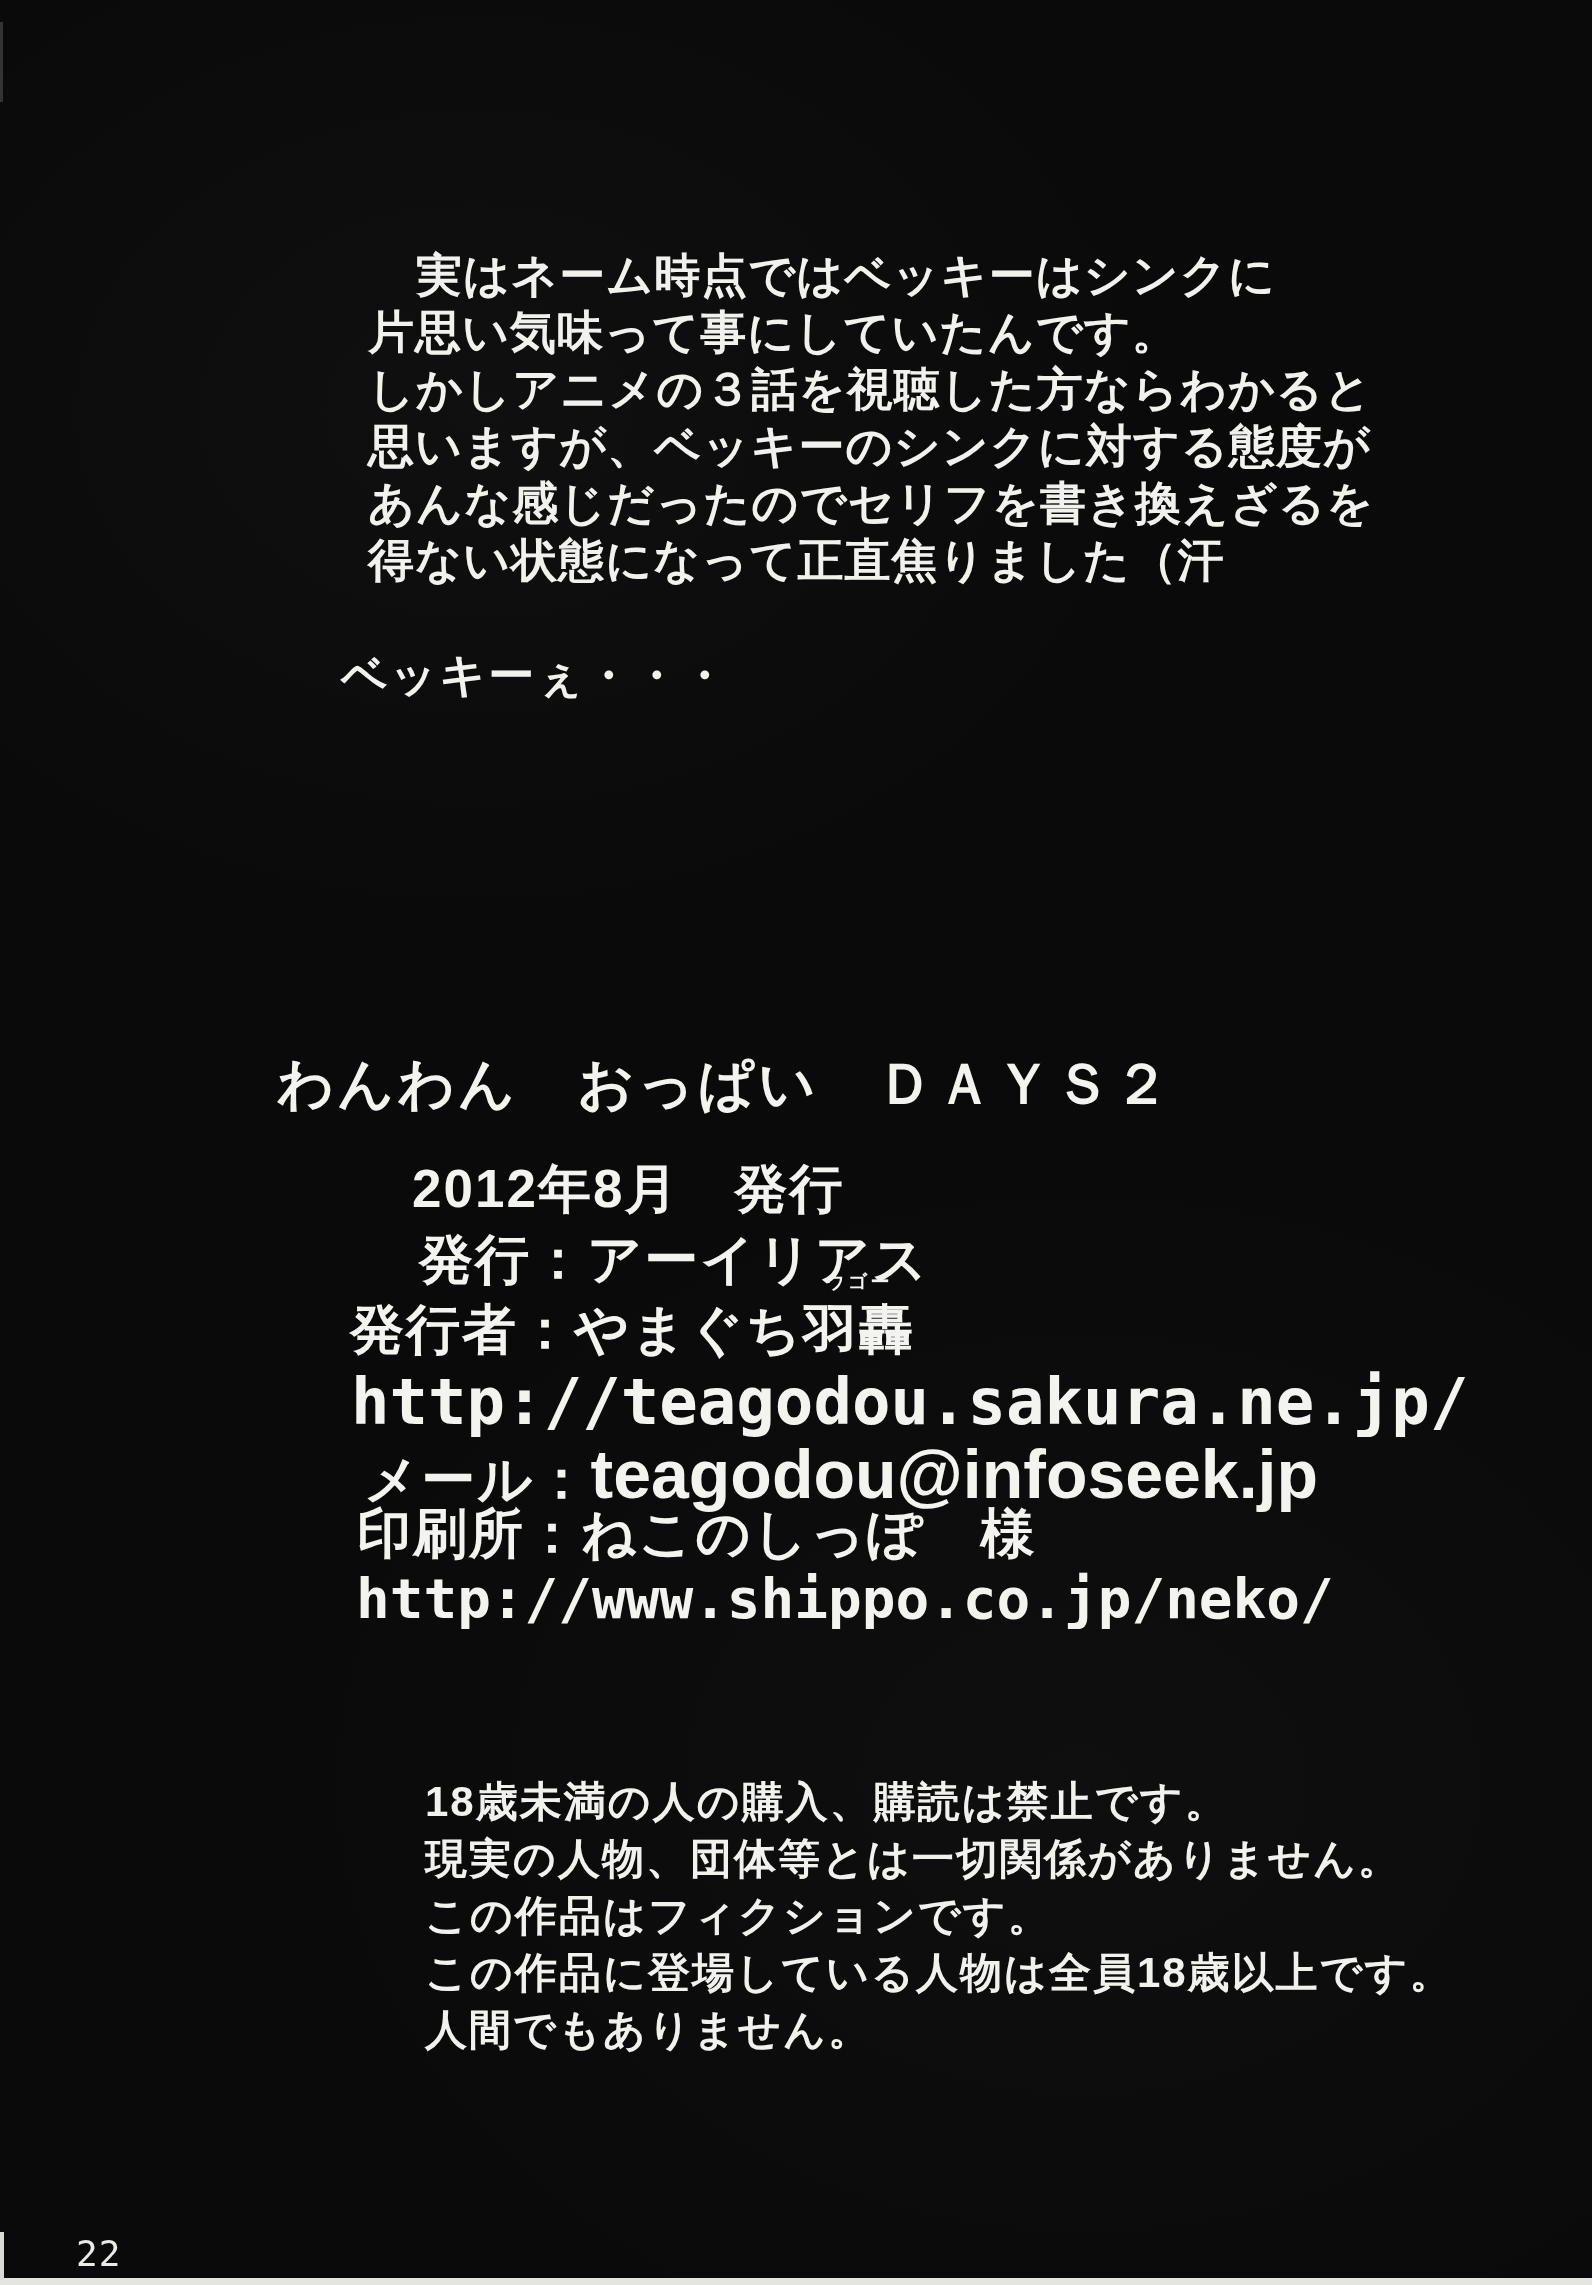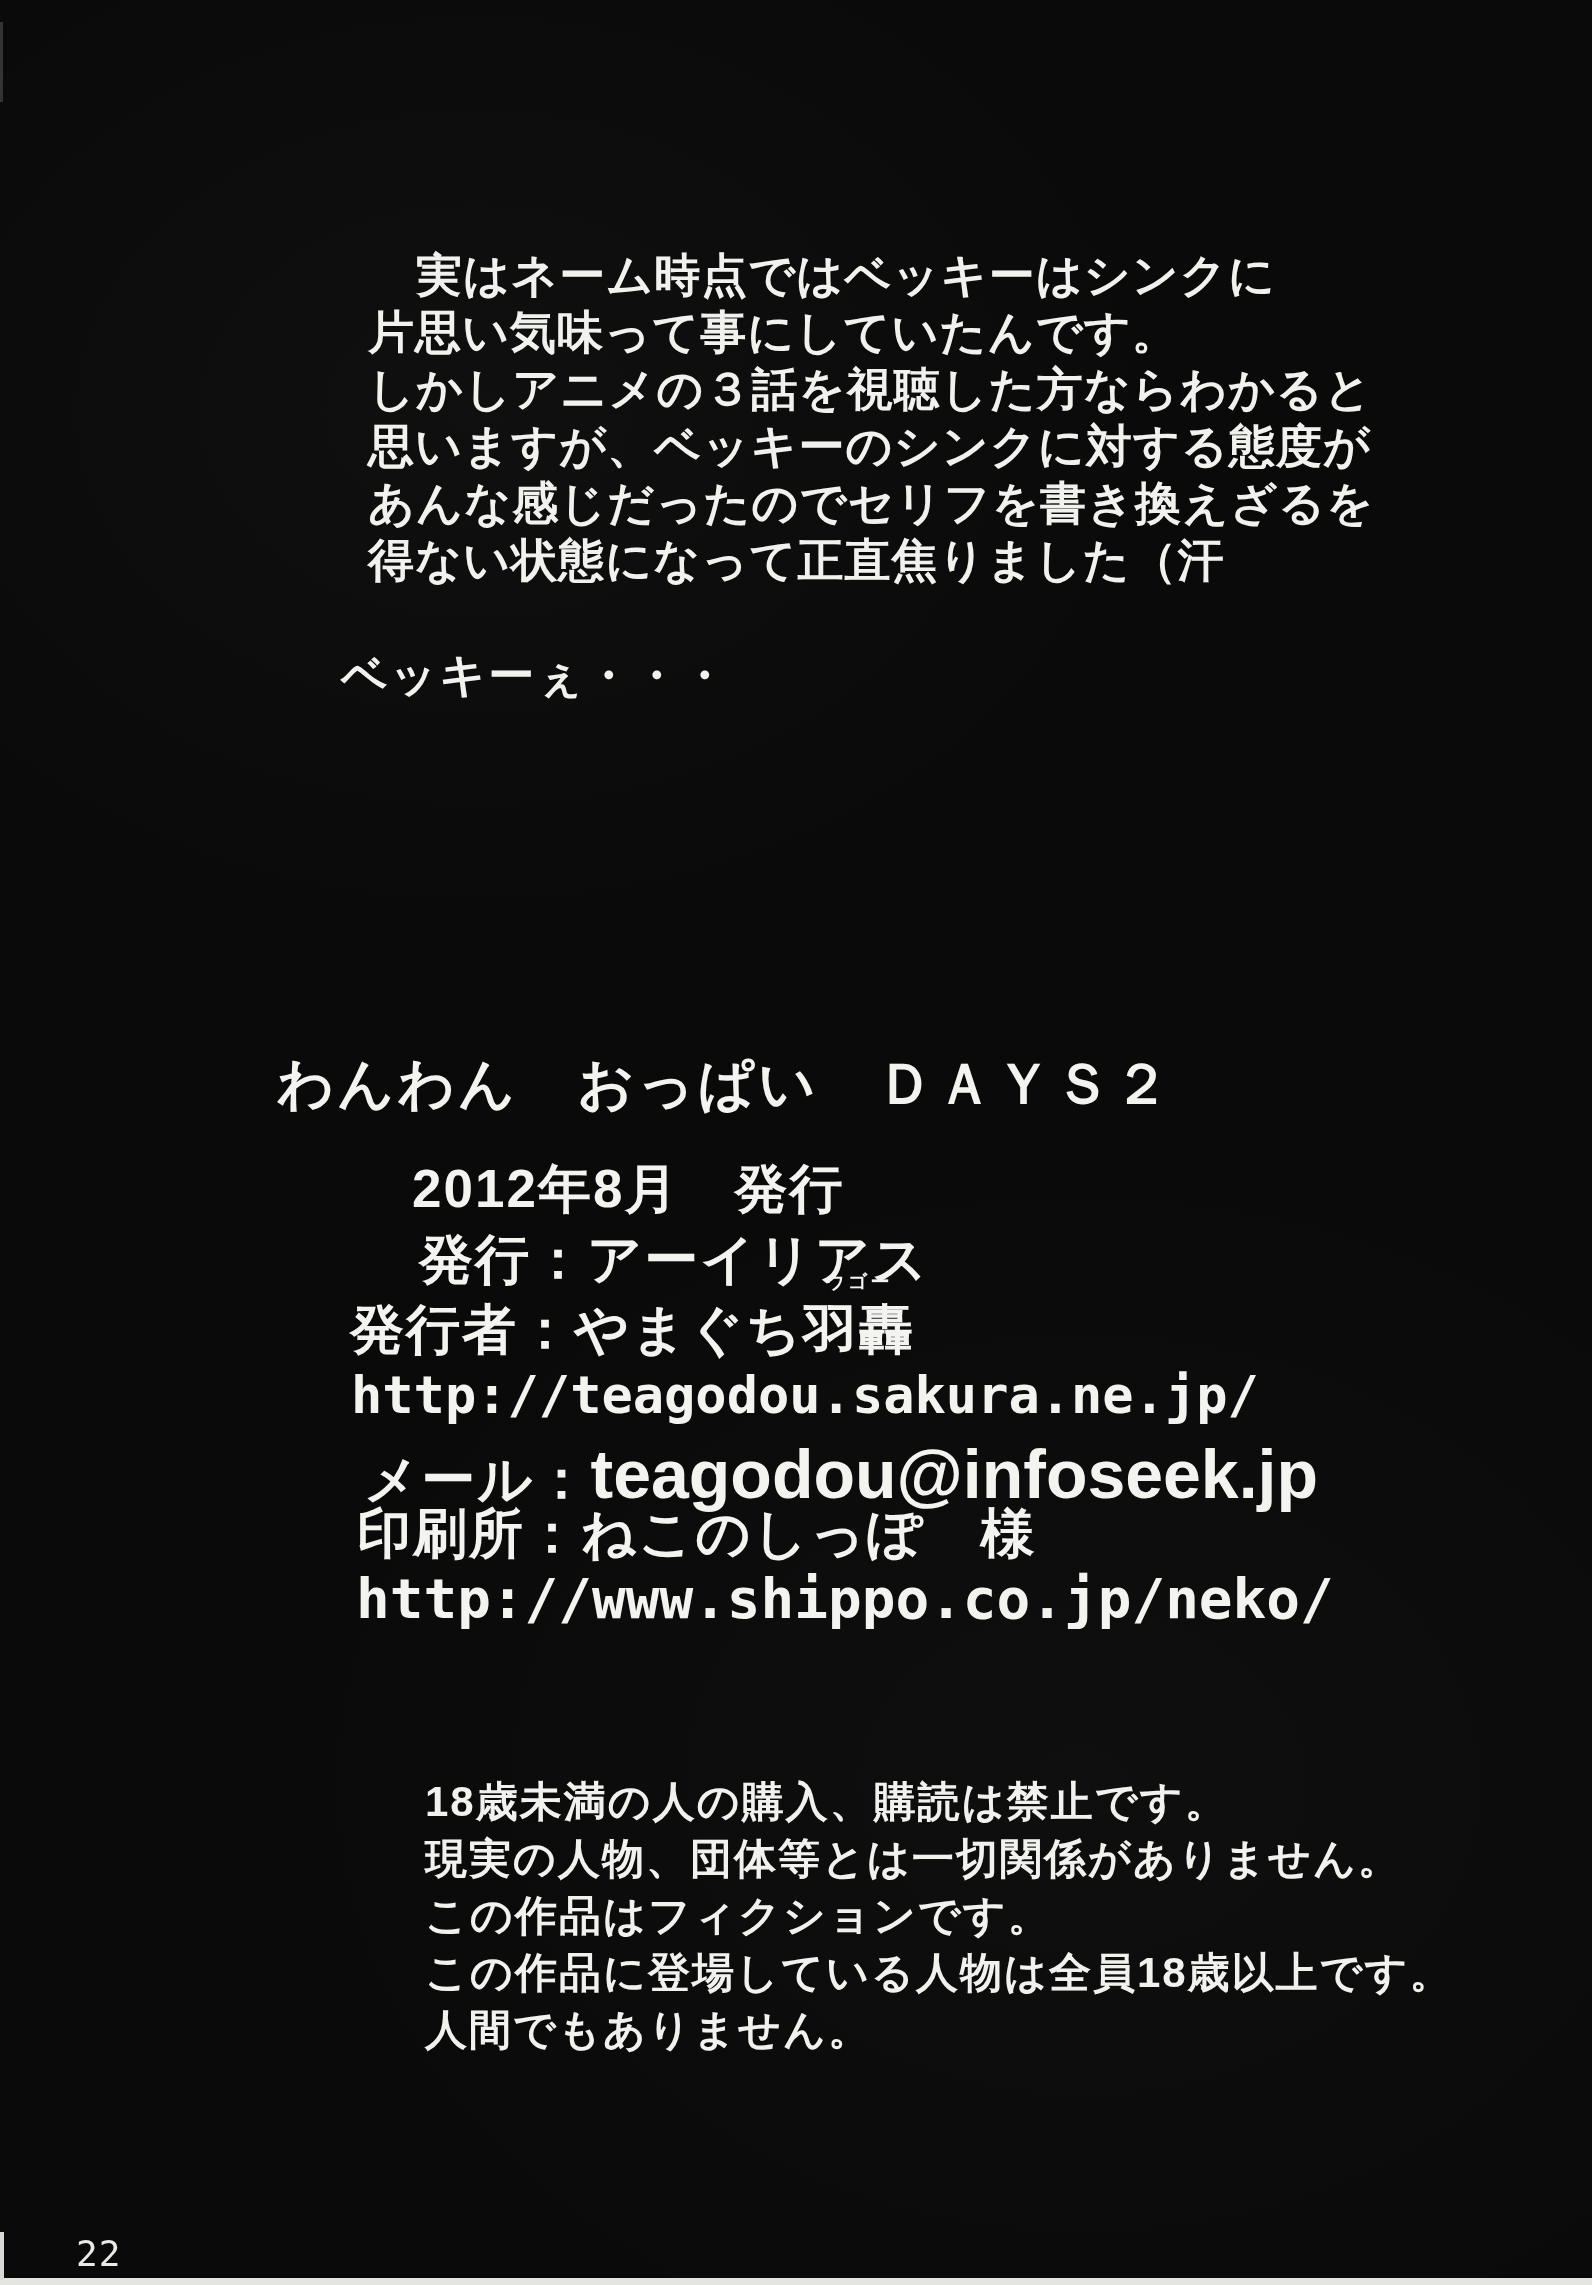--- a/index.html
+++ b/index.html
@@ -47,21 +47,21 @@
   .colophon-line {
     position: absolute;
     font-weight: bold;
     white-space: nowrap;
     color: #f3f3f0;
   }
   .c-title      { left: 277px; top: 1047px; font-size: 56px; letter-spacing: 3px; }
   .c-date       { left: 412px; top: 1154px; font-size: 53px; letter-spacing: 2px; }
   .c-publisher  { left: 419px; top: 1224px; font-size: 54px; letter-spacing: 2px; }
   .c-author     { left: 350px; top: 1294px; font-size: 54px; letter-spacing: 2px; }
-  .c-url1       { left: 351px; top: 1365px; font-size: 52px; font-family: "DejaVu Sans Mono", monospace; font-weight: bold; letter-spacing: 0; }
+  .c-url1       { left: 351px; top: 1365px; font-size: 64px; font-family: "DejaVu Sans Mono", monospace; font-weight: bold; letter-spacing: 0; }
   .c-mail       { left: 364px; top: 1435px; font-size: 54px; letter-spacing: 2px; }
   .c-mail .mail-address { font-family: Liberation Sans, sans-serif; font-size: 68px; letter-spacing: 0; }
   .c-printer    { left: 349px; top: 1498px; font-size: 54px; letter-spacing: 2px; margin-left: 8px; }
   .c-url2       { left: 356px; top: 1566px; font-size: 56px; font-family: "DejaVu Sans Mono", monospace; font-weight: bold; letter-spacing: 0; }
 
   .ruby-wrap {
     position: relative;
     display: inline-block;
   }
   .ruby-wrap .rt {

